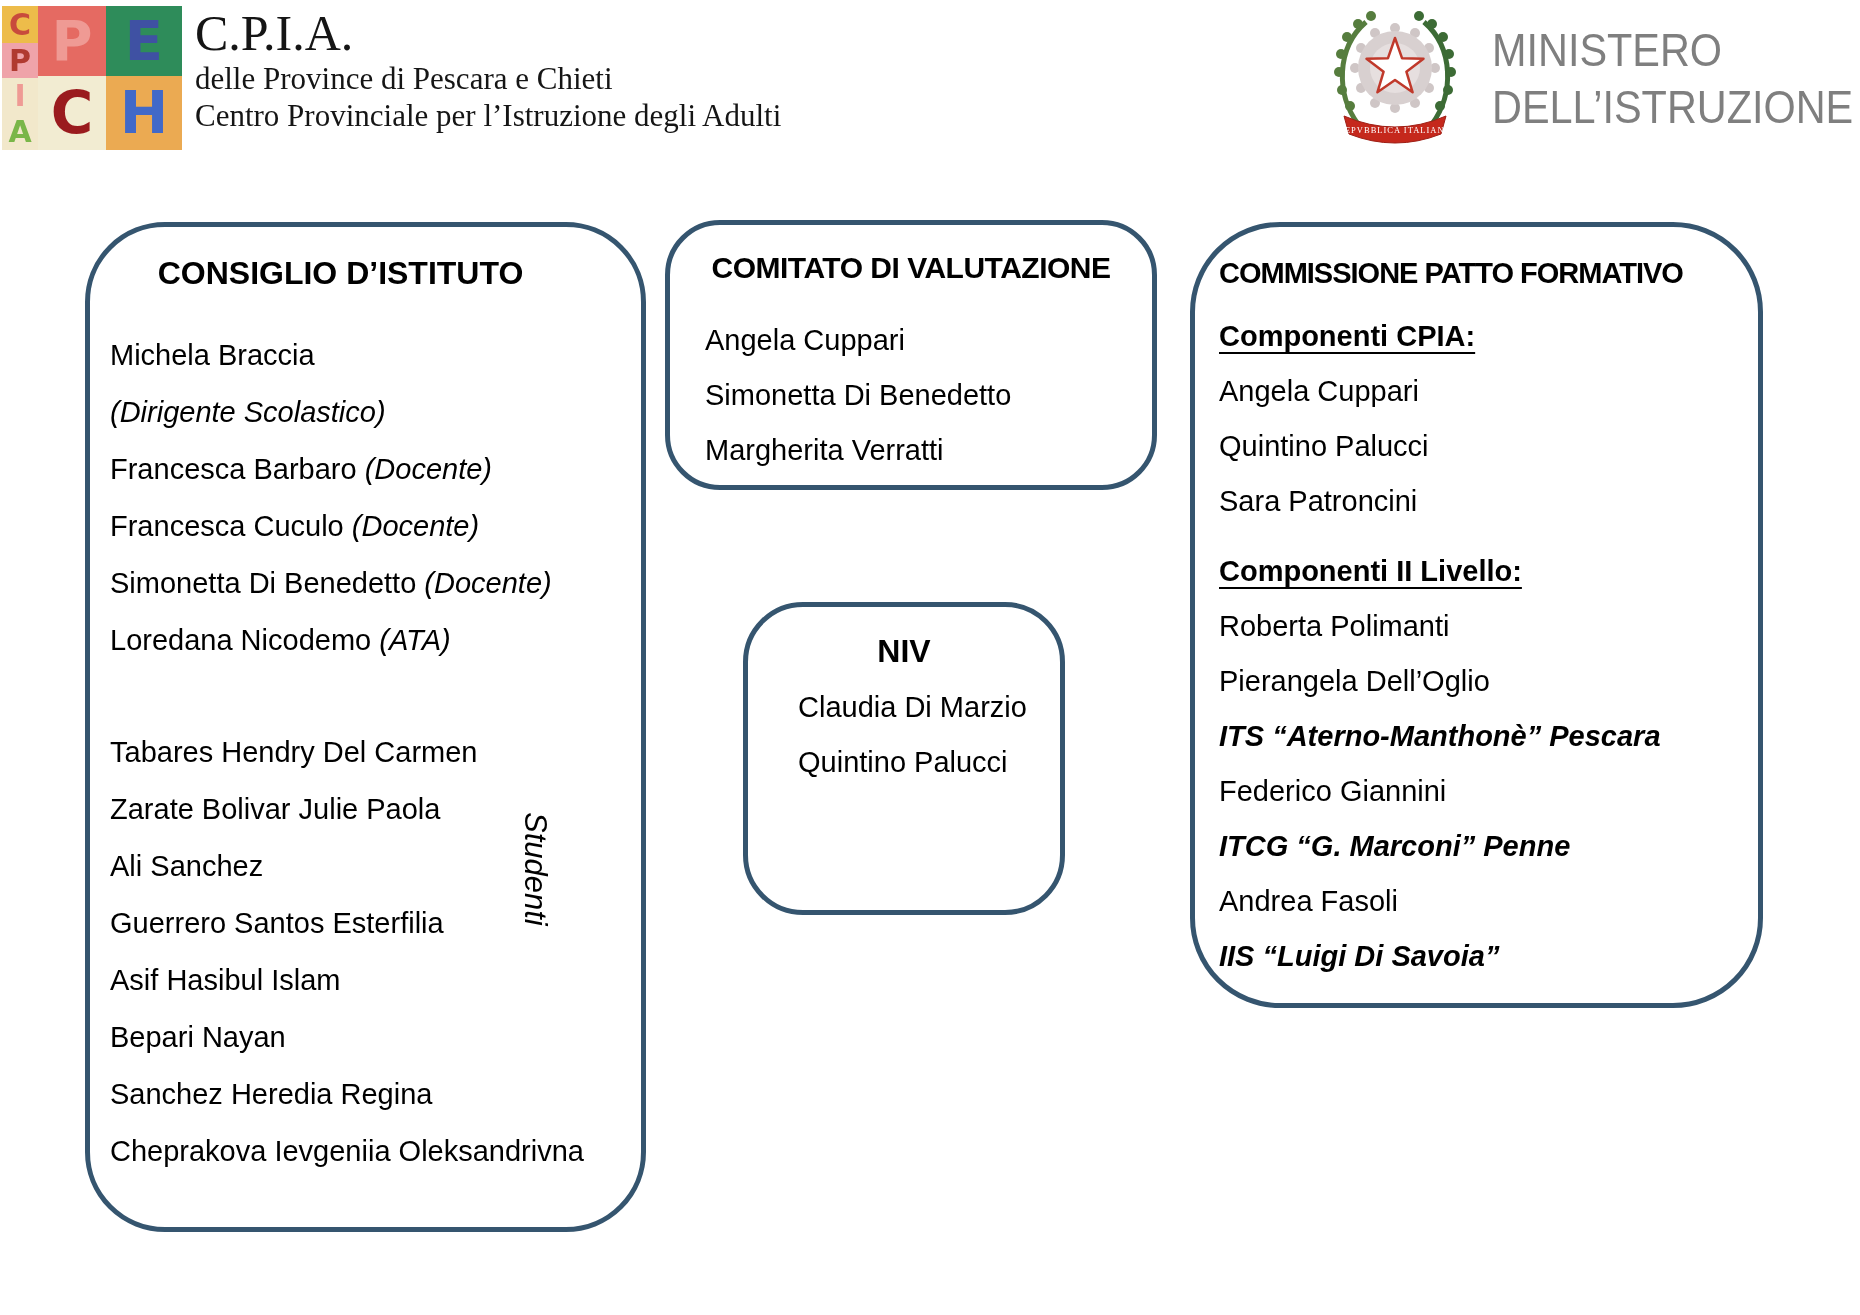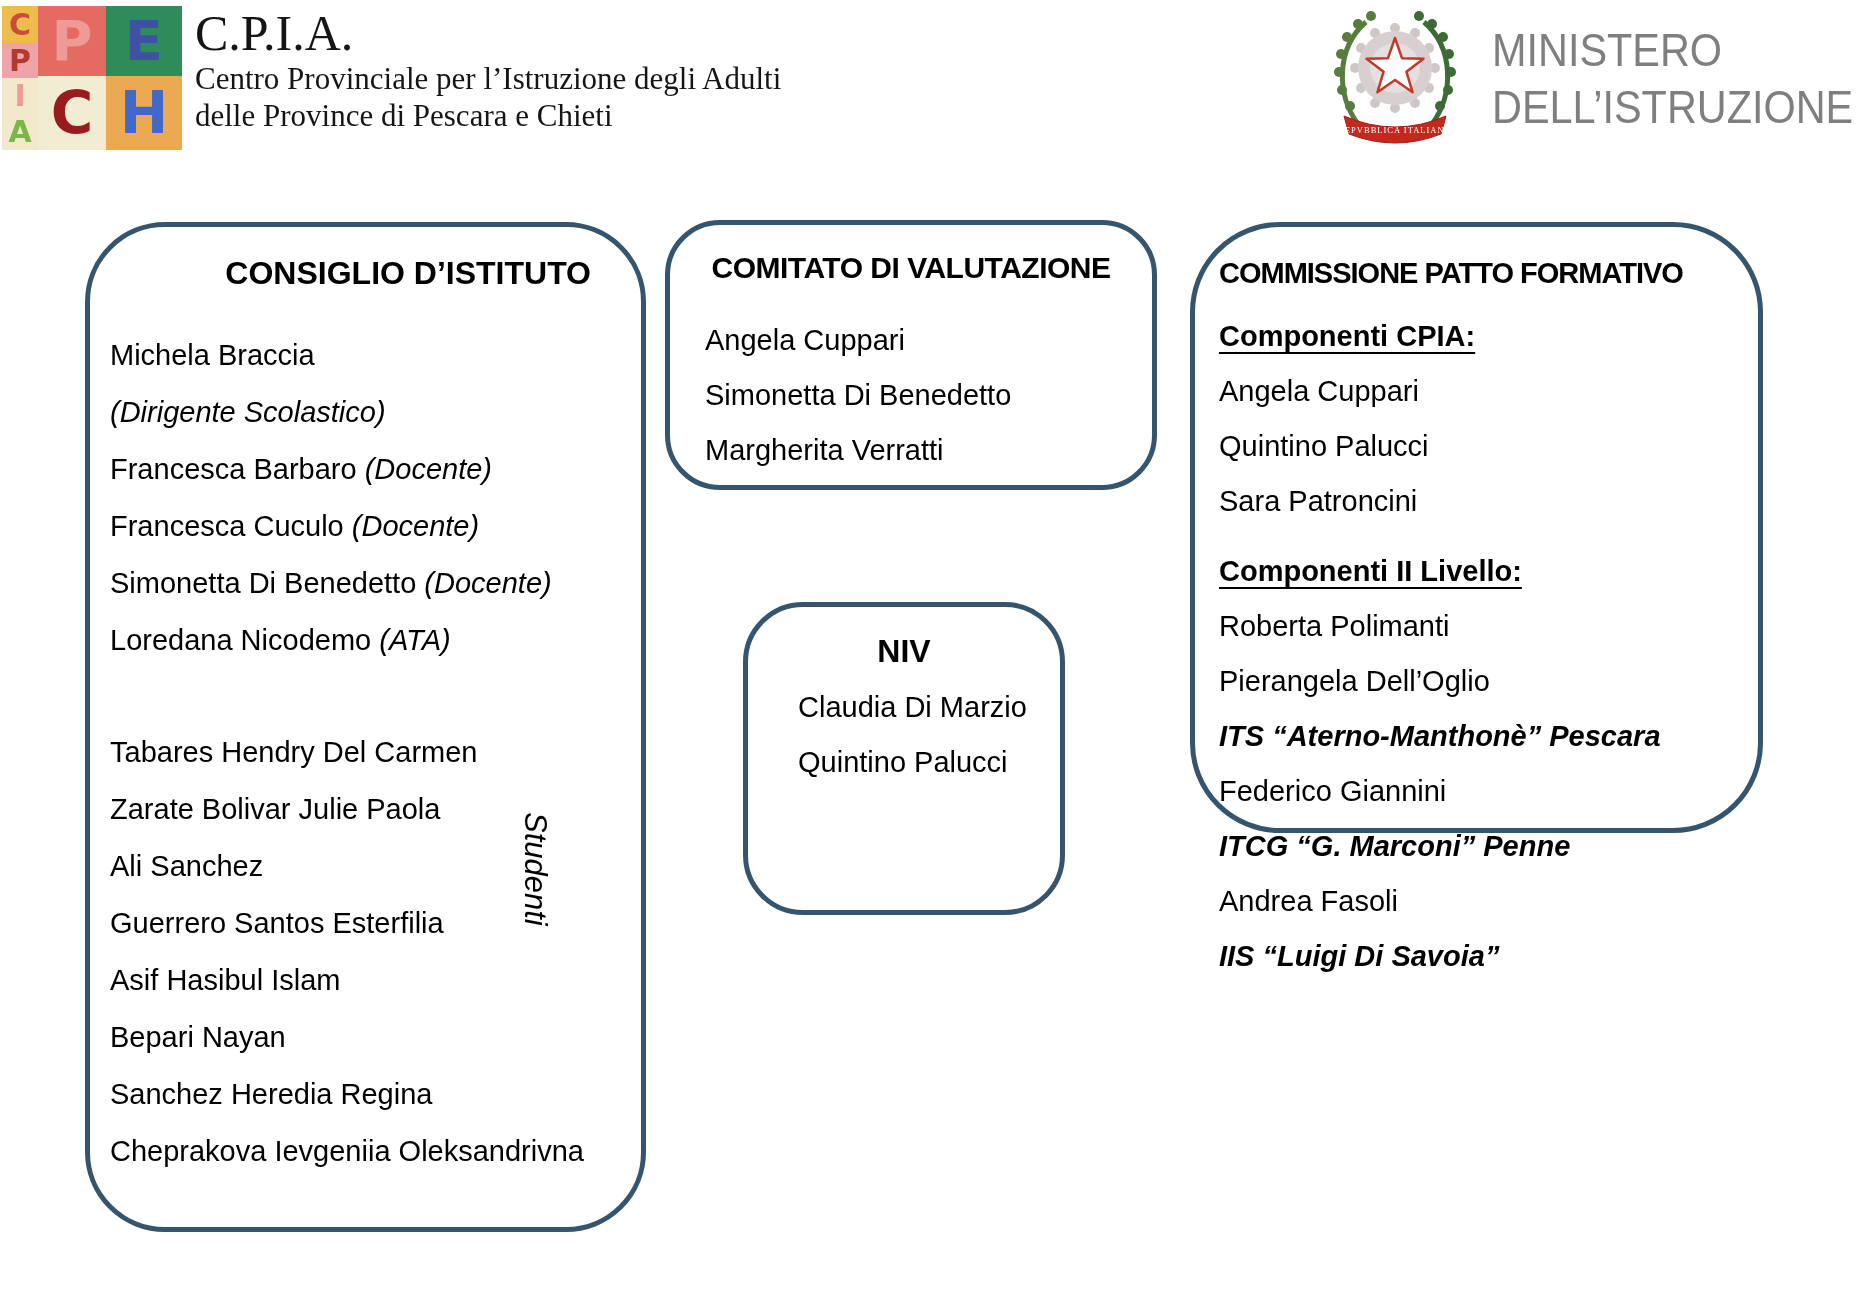--- a/index.html
+++ b/index.html
@@ -26,24 +26,24 @@
 
   .emblem{position:absolute;left:1328px;top:6px;width:134px;height:148px;}
   .ministry{position:absolute;left:1492px;top:22px;font-size:46px;line-height:57px;
             color:#7F7F7F;transform:scaleX(0.9);transform-origin:left top;white-space:nowrap;}
 
   
   .box{position:absolute;border:5px solid #35556F;background:#fff;box-sizing:border-box;}
   #box-consiglio{left:85px;top:222px;width:561px;height:1010px;border-radius:80px;}
   #box-comitato{left:665px;top:220px;width:492px;height:270px;border-radius:55px;}
   #box-niv{left:743px;top:602px;width:322px;height:313px;border-radius:60px;}
-  #box-commissione{left:1190px;top:222px;width:573px;height:611px;border-radius:90px;}
+  #box-commissione{left:1190px;top:222px;width:573px;height:786px;border-radius:90px;}
 
   .box-title{position:absolute;font-weight:bold;white-space:nowrap;}
-  #box-consiglio .box-title{top:28px;left:0;right:50px;text-align:right;font-size:32px;}
+  #box-consiglio .box-title{top:28px;left:0;right:50px;text-align:center;font-size:32px;}
   #box-comitato .box-title{top:26px;left:0;right:0;text-align:center;font-size:30px;letter-spacing:-0.5px;}
   #box-niv .box-title{top:26px;left:0;right:0;text-align:center;font-size:32px;}
   #box-commissione .box-title{top:30px;left:24px;font-size:29px;letter-spacing:-1px;}
 
   .rows{position:absolute;}
   .row{height:57px;line-height:57px;font-size:29px;white-space:nowrap;}
   .row55{height:55px;line-height:55px;}
   .it{font-style:italic;}
   .em{font-weight:bold;font-style:italic;}
   .heading{font-weight:bold;text-decoration:underline;text-decoration-thickness:2px;text-underline-offset:6px;}
@@ -68,22 +68,22 @@
       <div class="logo-cell" style="background: rgb(242, 232, 203); color: rgb(239, 154, 148);">I</div>
       <div class="logo-cell" style="background: rgb(242, 232, 203); color: rgb(122, 182, 72);">A</div>
       <div class="logo-cell" style="background: rgb(229, 106, 98); color: rgb(239, 154, 148);">P</div>
       <div class="logo-cell" style="background: rgb(242, 236, 210); color: rgb(154, 27, 30);">C</div>
       <div class="logo-cell" style="background: rgb(46, 140, 90); color: rgb(63, 81, 163);">E</div>
       <div class="logo-cell" style="background: rgb(235, 170, 82); color: rgb(65, 105, 200);">H</div>
     </div>
 
   <div class="org-acronym">C.P.I.A.</div>
   <div class="org-name">
+    <div>delle Province di Pescara e Chieti</div>
     <div>Centro Provinciale per l’Istruzione degli Adulti</div>
-    <div>delle Province di Pescara e Chieti</div>
   </div>
 
   <svg class="emblem" viewBox="0 0 134 148">
 
     <path d="M 30,118 C 8,88 8,42 38,16" fill="none" stroke="#567D3E" stroke-width="5"></path>
     <path d="M 104,118 C 126,88 126,42 96,16" fill="none" stroke="#3C6B35" stroke-width="5"></path>
     <g fill="#567D3E">
       <circle cx="22" cy="100" r="5"></circle>
         <circle cx="14" cy="84" r="5"></circle>
         <circle cx="11" cy="66" r="5"></circle>

